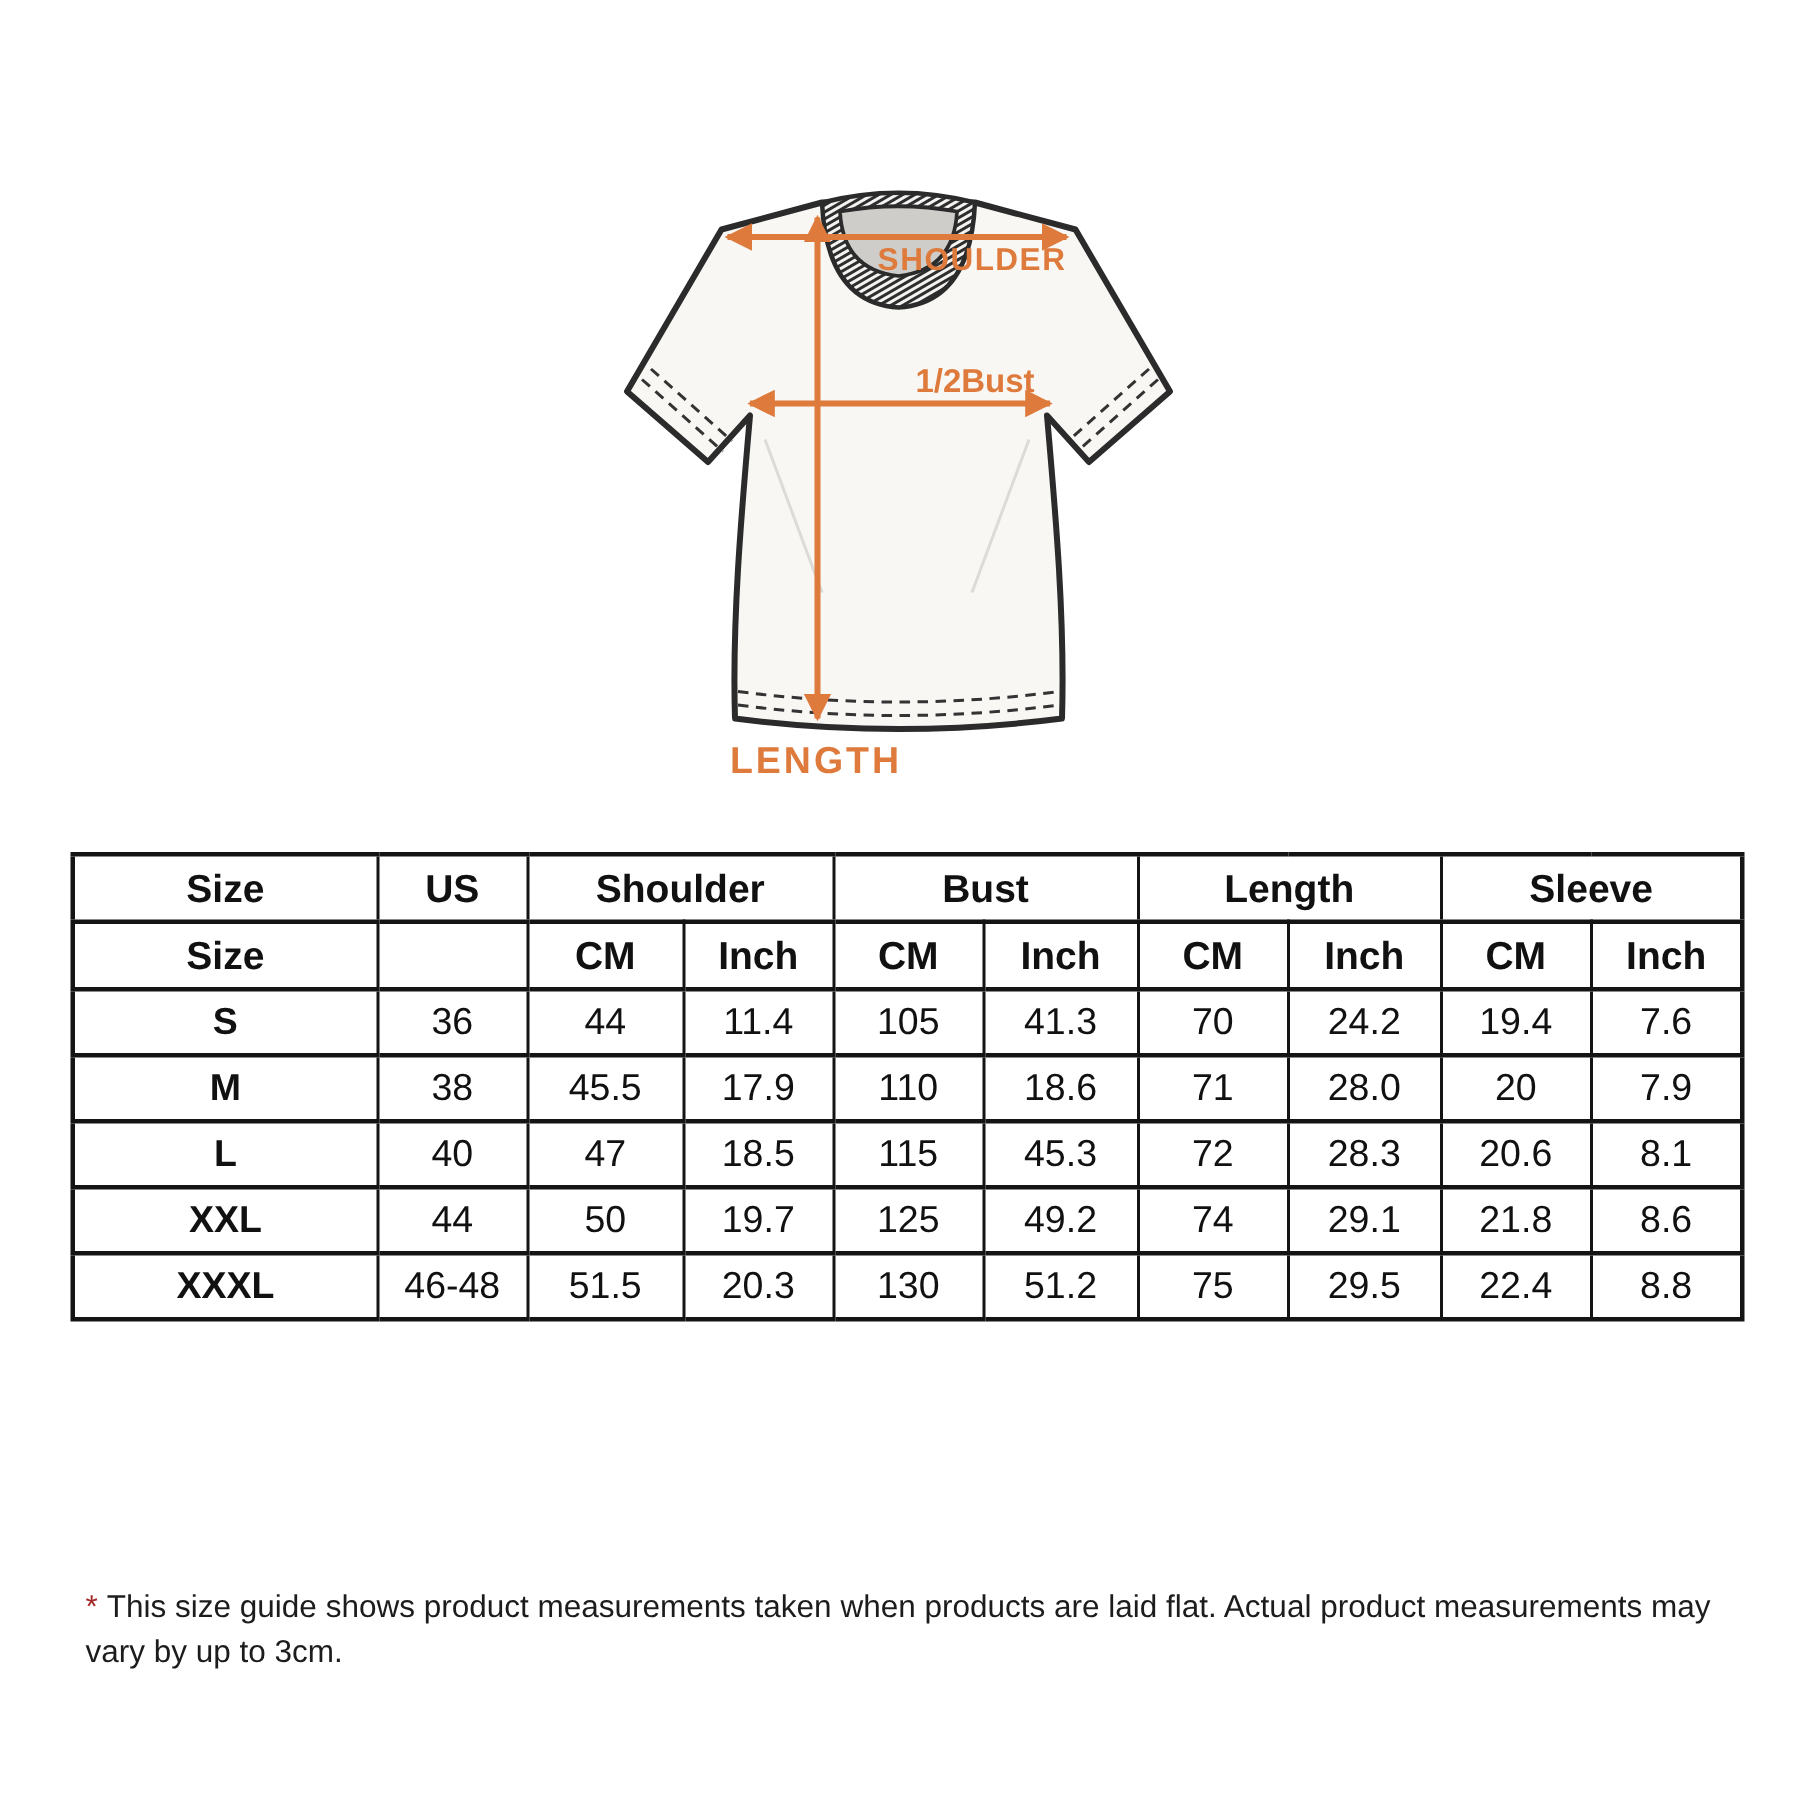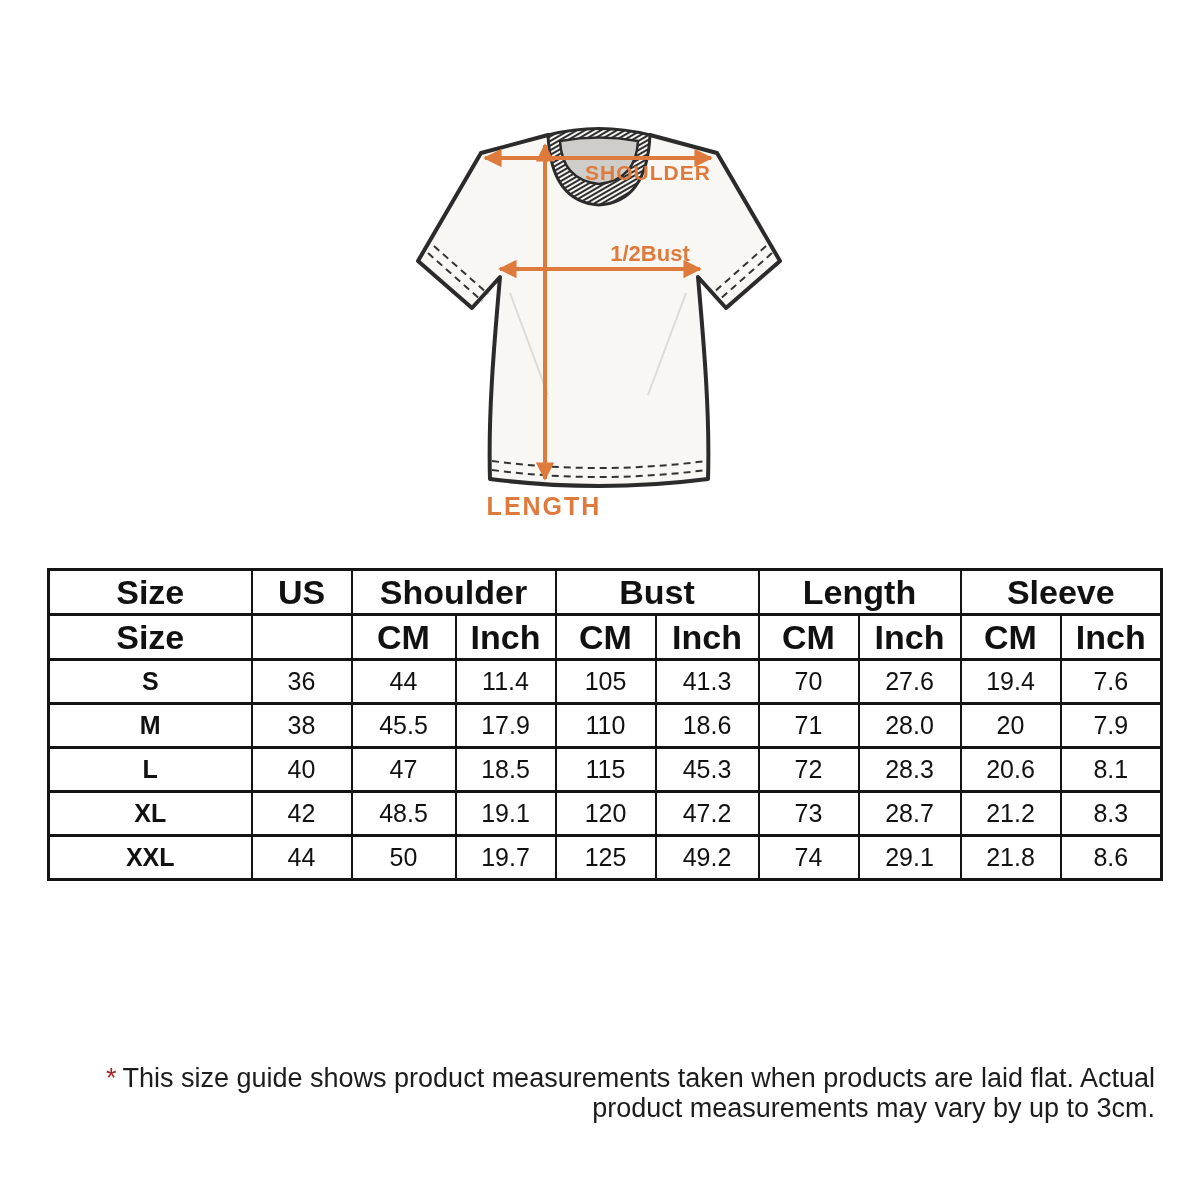--- a/index.html
+++ b/index.html
@@ -12,26 +12,26 @@
 
   
   table.size-table{position:absolute;left:47px;top:568px;width:1113px;
     border-collapse:collapse;table-layout:fixed;background:#fff;}
   table.size-table td, table.size-table th{
     border-left:2px solid #141414;border-right:2px solid #141414;
     border-top:3px solid #141414;border-bottom:3px solid #141414;
     text-align:center;vertical-align:middle;padding:0;
     font-size:25px;line-height:1;height:41px;white-space:nowrap;}
   table.size-table{border:3px solid #141414;}
-  table.size-table tr.hdr th{font-size:34px;font-weight:bold;height:42px;}
+  table.size-table tr.hdr th{font-size:26px;font-weight:bold;height:42px;}
   table.size-table td.sizecell{font-weight:bold;}
 
   
   .footnote{position:absolute;left:57px;top:1036px;width:1098px;
-    font-size:27px;line-height:30px;color:#1c1c1c;text-align:right;}
+    font-size:21px;line-height:30px;color:#1c1c1c;}
   .footnote .star{color:#a22a2a;margin-right:6px;}
 </style>
 </head>
 <body>
 
 <div class="page">
 
   <div class="shirt-wrap">
     <svg width="424" height="450" viewBox="0 0 424 450" xmlns="http://www.w3.org/2000/svg">
       <defs>
@@ -106,21 +106,21 @@
       <th>Inch</th>
     </tr>
     <tr>
       <td class="sizecell">S</td>
       <td>36</td>
       <td>44</td>
       <td>11.4</td>
       <td>105</td>
       <td>41.3</td>
       <td>70</td>
-      <td>27.6</td>
+      <td>24.2</td>
       <td>19.4</td>
       <td>7.6</td>
     </tr>
     <tr>
       <td class="sizecell">M</td>
       <td>38</td>
       <td>45.5</td>
       <td>17.9</td>
       <td>110</td>
       <td>18.6</td>
@@ -135,41 +135,41 @@
       <td>47</td>
       <td>18.5</td>
       <td>115</td>
       <td>45.3</td>
       <td>72</td>
       <td>28.3</td>
       <td>20.6</td>
       <td>8.1</td>
     </tr>
     <tr>
-      <td class="sizecell">XL</td>
-      <td>42</td>
-      <td>48.5</td>
-      <td>19.1</td>
-      <td>120</td>
-      <td>47.2</td>
-      <td>73</td>
-      <td>28.7</td>
-      <td>21.2</td>
-      <td>8.3</td>
-    </tr>
-    <tr>
       <td class="sizecell">XXL</td>
       <td>44</td>
       <td>50</td>
       <td>19.7</td>
       <td>125</td>
       <td>49.2</td>
       <td>74</td>
       <td>29.1</td>
       <td>21.8</td>
       <td>8.6</td>
     </tr>
+    <tr>
+      <td class="sizecell">XXXL</td>
+      <td>46-48</td>
+      <td>51.5</td>
+      <td>20.3</td>
+      <td>130</td>
+      <td>51.2</td>
+      <td>75</td>
+      <td>29.5</td>
+      <td>22.4</td>
+      <td>8.8</td>
+    </tr>
   </tbody>
     </table>
 
   <p class="footnote"><span class="star">*</span><span>This size guide shows product measurements taken when products are laid flat. Actual product measurements may vary by up to 3cm.</span></p>
 
 </div>
 
 </body></html>

